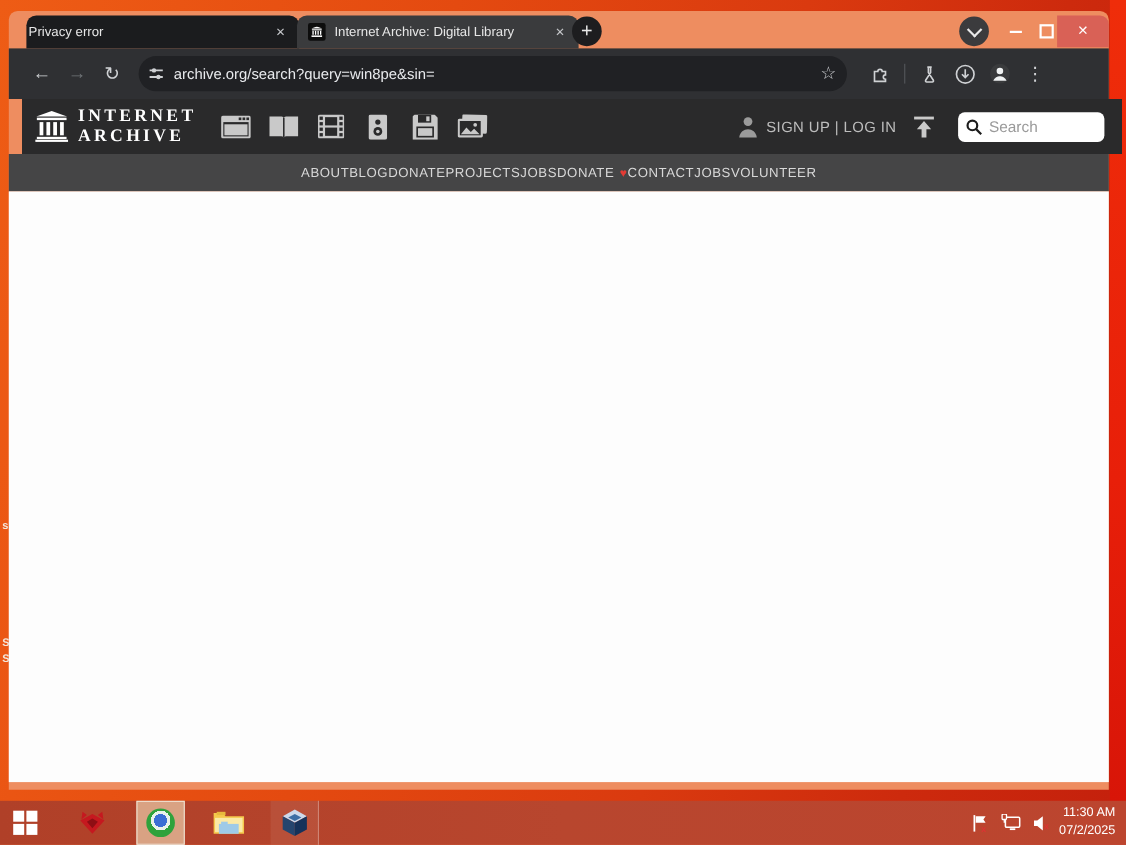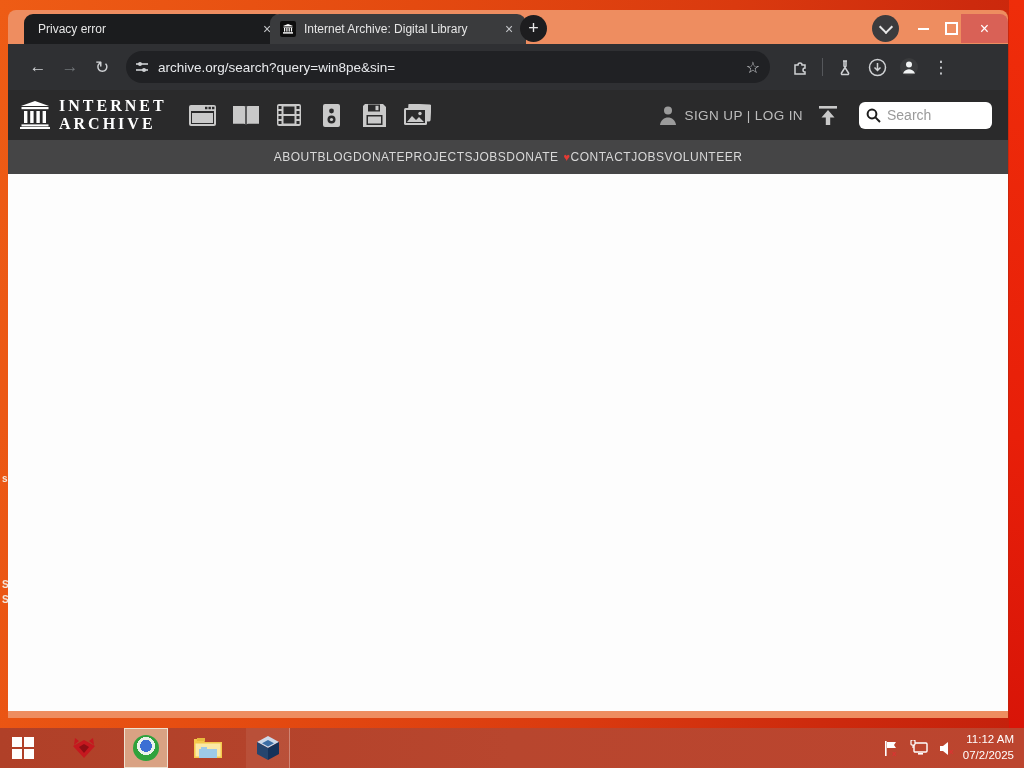--- a/index.html
+++ b/index.html
@@ -9,21 +9,21 @@
   .desktop-stripe{position:absolute;right:0;top:0;width:15px;height:728px;
     background:linear-gradient(180deg,#ef2d0a,#e81f09 60%,#d81508);}
   .frag{position:absolute;left:2px;color:#f3e6da;font-size:10px;font-weight:bold;}
 
   
   .window{position:absolute;left:8px;top:10px;width:1000px;height:708px;
     background:#ee8d60;border-radius:8px 8px 0 0;}
   .tabstrip{position:absolute;left:0;top:4px;width:1000px;height:30px;}
   .tab{position:absolute;top:0;height:30px;border-radius:9px 9px 0 0;
     display:flex;align-items:center;font-size:12px;color:#e6e6e6;}
-  .tab-inactive{left:16px;width:238px;background:#1b1c1e;padding:0 8px 0 14px;}
+  .tab-inactive{left:16px;width:238px;background:#1b1c1e;padding:0 8px 0 2px;}
   .tab-active{left:262px;width:238px;background:#3a3b3d;padding:0 8px 0 10px;}
   .tab-title{flex:1;white-space:nowrap;overflow:hidden;}
   .tab-close{width:18px;height:18px;border-radius:50%;display:flex;align-items:center;
     justify-content:center;color:#c4c6c9;font-size:14px;cursor:default;}
   .favicon{width:16px;height:16px;background:#0d0d0d;border-radius:2px;margin-right:8px;
     display:flex;align-items:center;justify-content:center;flex:0 0 16px;}
   .newtab{position:absolute;left:512px;top:1px;width:27px;height:27px;border-radius:50%;
     background:#1d1d1f;color:#e8e8e8;font-size:18px;display:flex;align-items:center;justify-content:center;}
   .tabsearch{position:absolute;left:864px;top:1px;width:27px;height:27px;border-radius:50%;
     background:#3b3b3d;display:flex;align-items:center;justify-content:center;}
@@ -44,21 +44,21 @@
   .tb-fwd{color:#717579;}
   .omnibox{height:32px;width:644px;margin-left:8px;background:#202124;border-radius:16px;
     display:flex;align-items:center;color:#e8eaed;font-size:13.5px;}
   .omni-url{flex:1;white-space:nowrap;overflow:hidden;}
   .omni-star{width:34px;display:flex;align-items:center;justify-content:center;
     color:#cfd1d4;font-size:16px;}
   .sep{width:1px;height:18px;background:#55575b;margin:0 6px;}
   svg{display:block;}
 
   
-  .ia-header{position:absolute;left:0;top:80px;width:1000px;height:50px;background:#2a2a2b;
+  .ia-header{position:absolute;left:12px;top:80px;width:1000px;height:50px;background:#2a2a2b;
     display:flex;align-items:center;}
   .ia-logo{display:flex;align-items:center;margin-left:12px;}
   .ia-logoname{margin-left:9px;color:#fff;font-family:"Liberation Serif",serif;
     font-size:16px;font-weight:bold;letter-spacing:3px;line-height:1.1;}
   .media-icons{display:flex;align-items:center;gap:15px;margin-left:22px;}
   .media-icon{width:28px;height:24px;display:flex;align-items:center;justify-content:center;}
   .ia-right{margin-left:auto;display:flex;align-items:center;}
   .signup{color:#bdbdbd;font-size:13.5px;letter-spacing:.4px;margin:0 14px 0 6px;white-space:nowrap;}
   .upload{margin-right:20px;}
   .searchbox{width:133px;height:27px;background:#fff;border-radius:6px;display:flex;
@@ -358,16 +358,16 @@
         </svg>
     </span>
     <span>
       <svg width="18" height="15" viewBox="0 0 18 15">
           <polygon points="1,5 4,5 9,1 9,14 4,10 1,10" fill="#fff"></polygon>
           <text x="10" y="13" font-size="8" fill="#d33" font-weight="bold" font-family="Liberation Sans">x</text>
         </svg>
     </span>
   </div>
   <div class="clock">
-    <div>11:12 AM</div>
+    <div>11:30 AM</div>
     <div>07/2/2025</div>
   </div>
 </div>
 
 </body></html>

